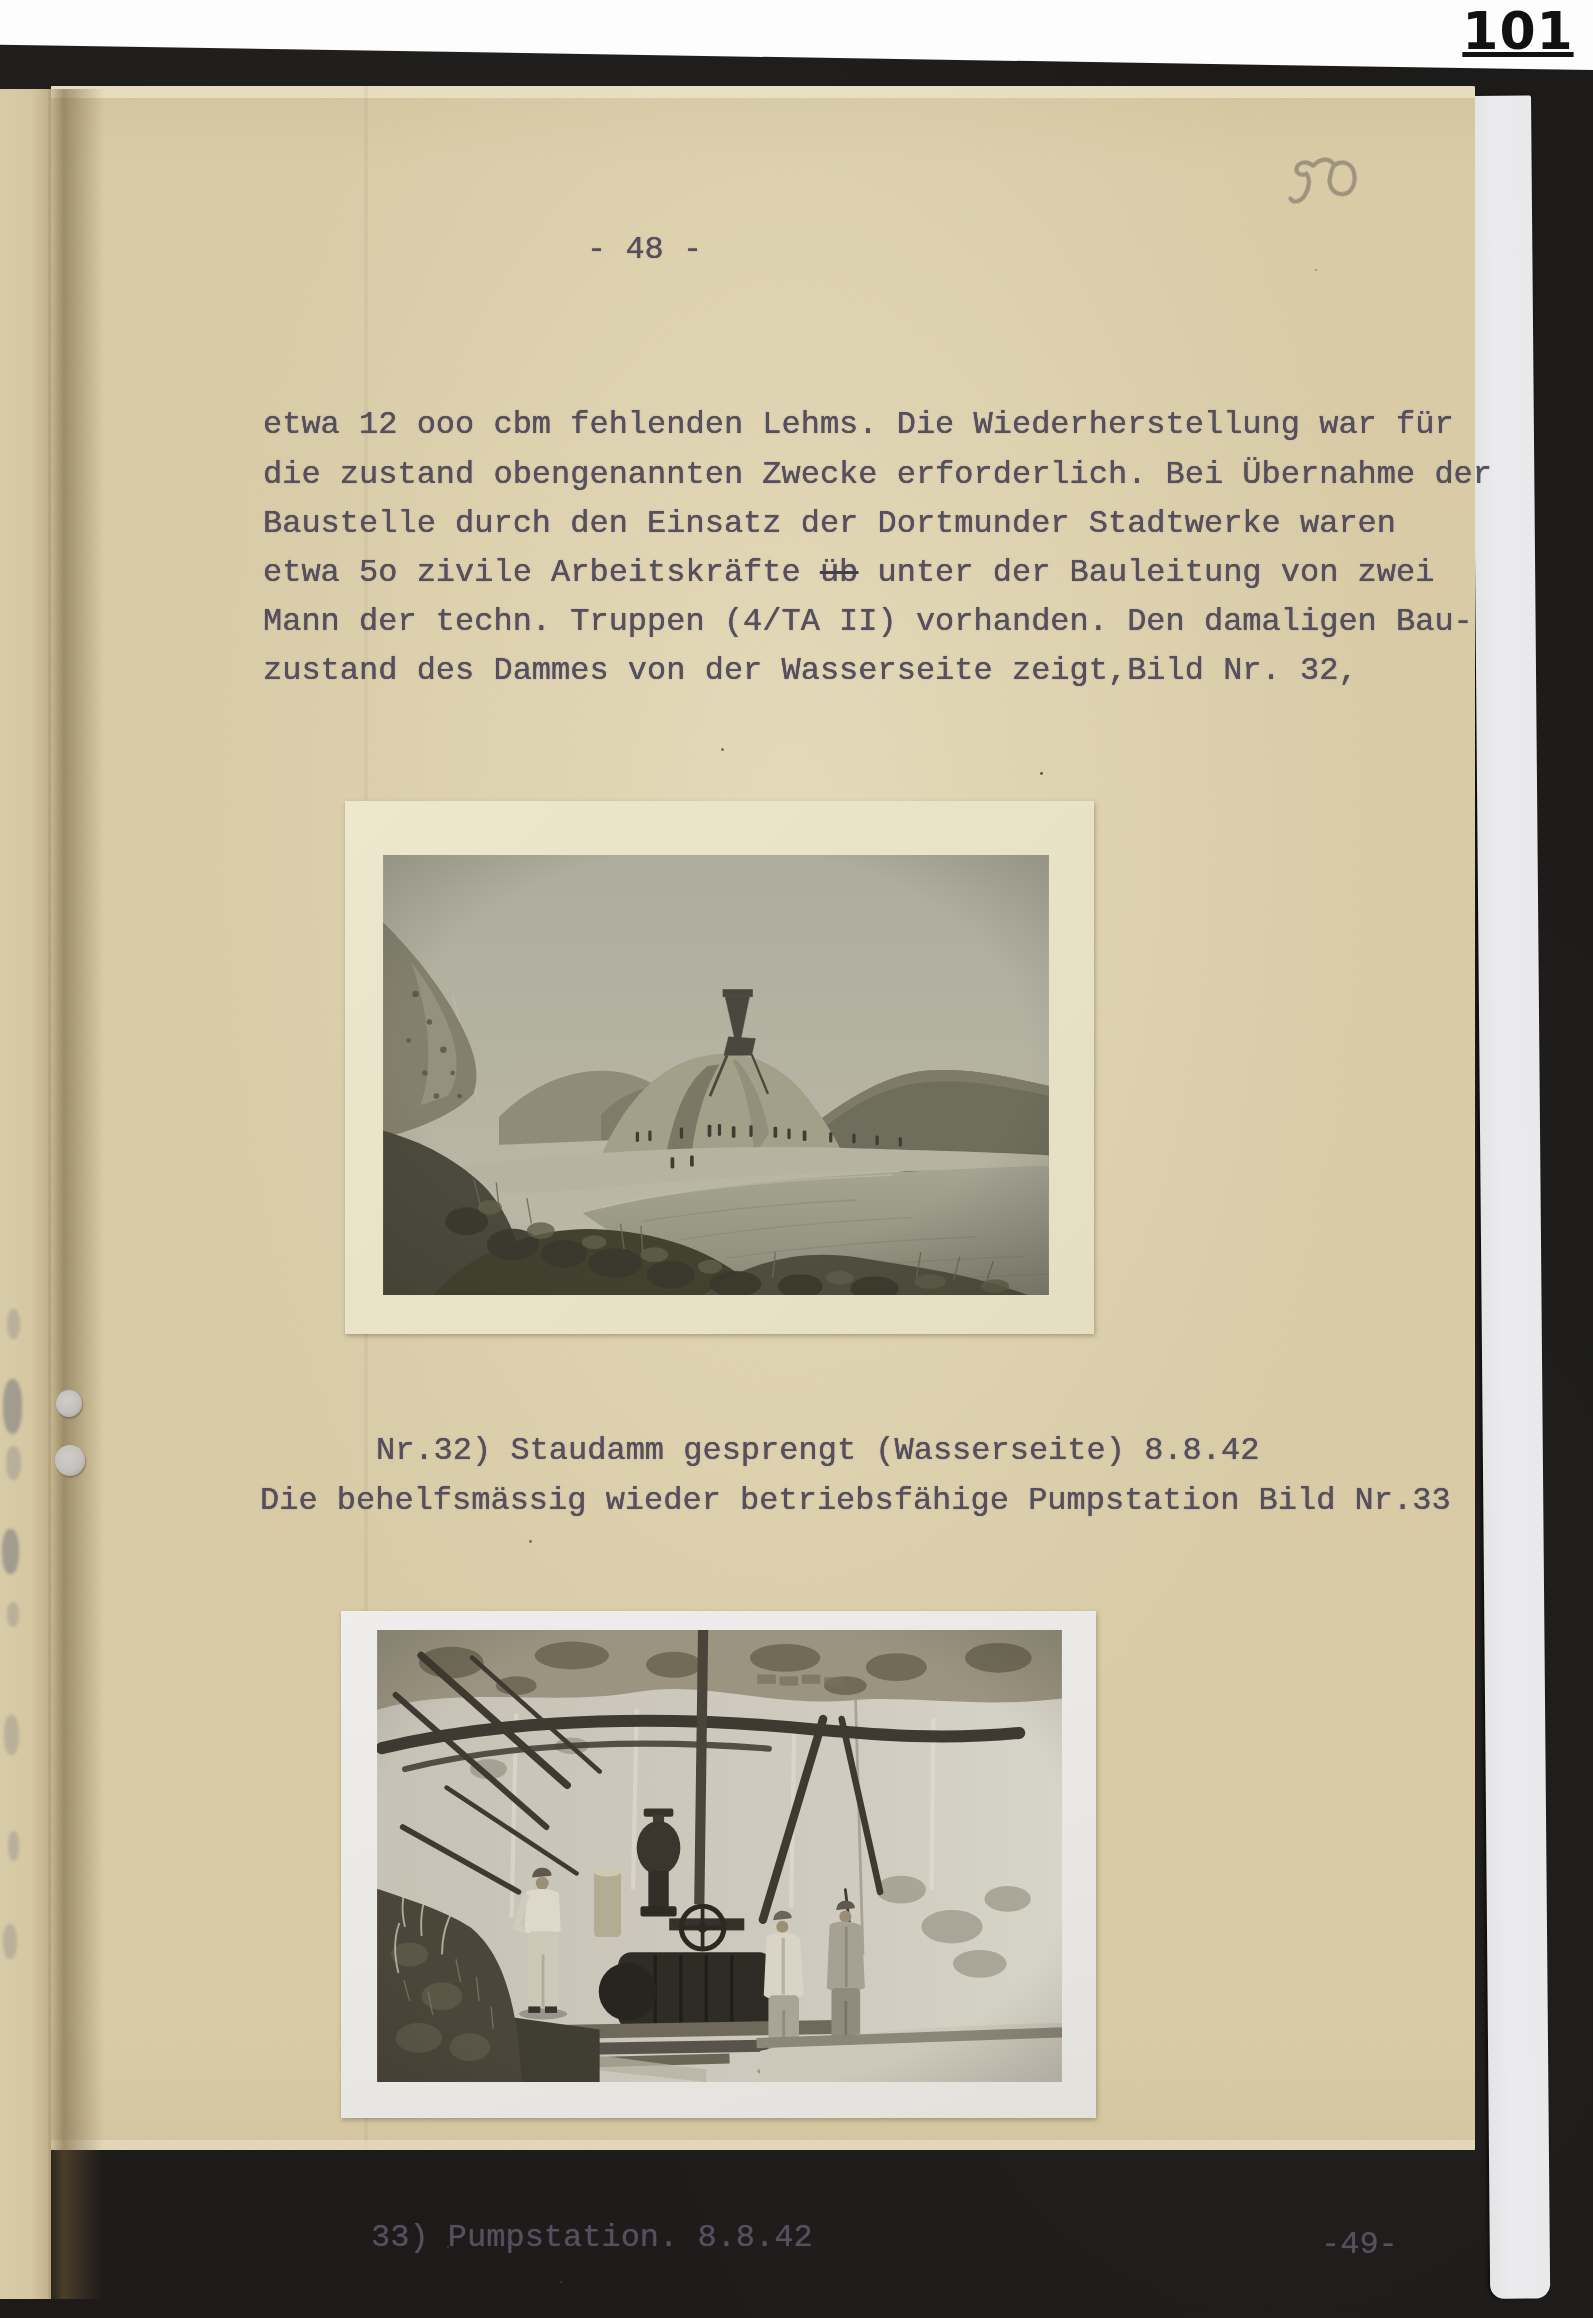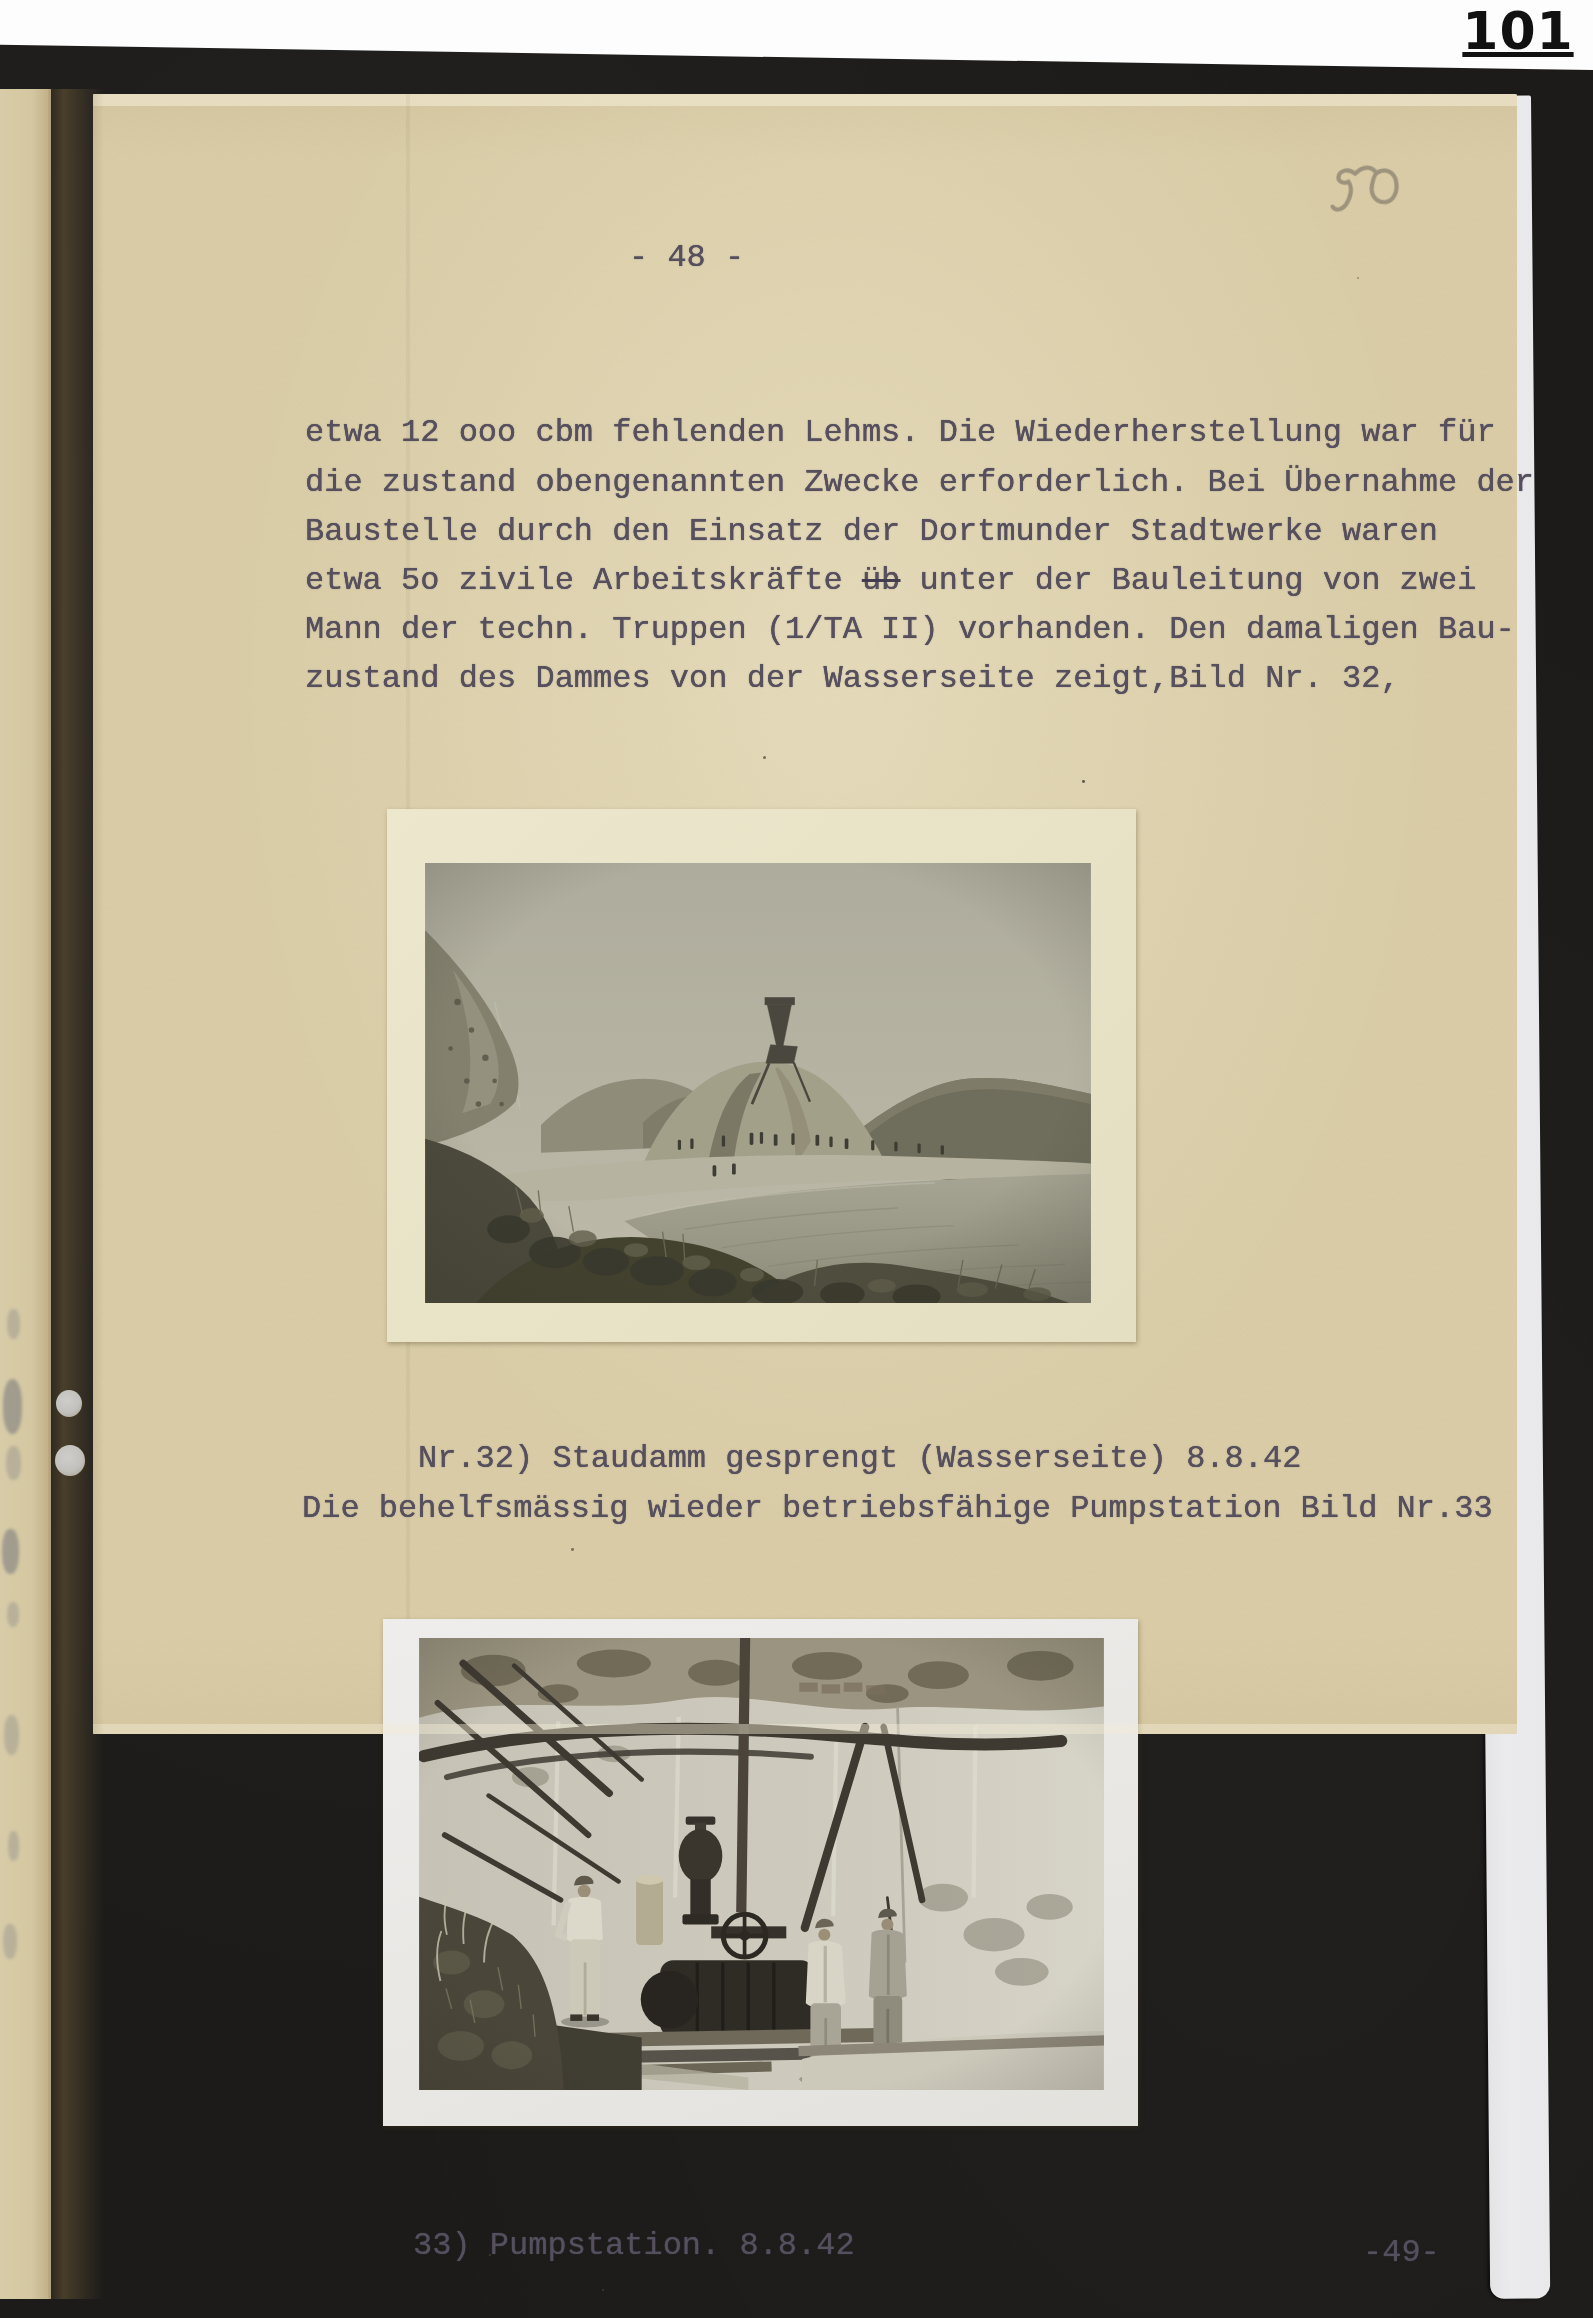--- a/index.html
+++ b/index.html
@@ -42,28 +42,27 @@
   .bookmark-strip{
     position:absolute;left:1471px;top:96px;width:60px;height:2203px;
     background:linear-gradient(90deg,#e4e4e7 0%,#ebebee 35%,#e9e9ec 100%);
     border-radius:1.9px 1.9px 14px 14px;
     transform:rotate(-0.5deg);transform-origin:top left;
     box-shadow:-2.3px 0 3.2px rgba(0,0,0,0.55);
     z-index:1;
   }
   
   .page{
-    position:absolute;left:51px;top:94px;width:1424px;height:1640px;z-index:2;
+    position:absolute;left:51px;top:86px;width:1424px;height:2064px;z-index:2;
     background:#d9cca7;
     background-image:
       radial-gradient(ellipse at 52% 36%,rgba(255,250,228,0.30),rgba(255,250,228,0) 58%),
       linear-gradient(180deg,rgba(190,170,128,0.18) 0%,rgba(190,170,128,0) 4%,rgba(190,170,128,0) 94%,rgba(190,170,128,0.15) 100%),
       repeating-linear-gradient(47deg,rgba(160,140,100,0.04) 0 0.9px,rgba(0,0,0,0) 0.9px 2.3px);
     border-radius:1.4px 2.8px 0.9px 0.9px;
-    margin-left:42px;
   }
   .page::before{ 
     content:"";position:absolute;left:0;top:0;width:100%;height:12px;
     background:rgba(246,239,216,0.55);
   }
   .page::after{ 
     content:"";position:absolute;left:0;bottom:0;width:100%;height:10.2px;
     background:rgba(242,235,212,0.45);
   }
   .crease{position:absolute;top:0;width:3.7px;height:100%;background:rgba(120,105,80,0.07);}
@@ -123,21 +122,21 @@
         <path d="M116,30 C132,20 152,28 156,48 C160,74 146,96 126,94 C106,92 98,72 104,54 C108,42 110,34 116,30"></path>
       </g>
     </svg>
 
     <div class="t" style="left:536px;top:139px;">- 48 -</div>
 
     <div class="t" style="left:212px;top:314px;">etwa 12 ooo cbm fehlenden Lehms. Die Wiederherstellung war für</div>
     <div class="t" style="left:212px;top:364px;">die zustand obengenannten Zwecke erforderlich. Bei Übernahme der</div>
     <div class="t" style="left:212px;top:413px;">Baustelle durch den Einsatz der Dortmunder Stadtwerke waren</div>
     <div class="t" style="left:212px;top:462px;"><span>etwa 5o zivile Arbeitskräfte </span><span class="struck">üb</span><span> unter der Bauleitung von zwei</span></div>
-    <div class="t" style="left:212px;top:511px;">Mann der techn. Truppen (1/TA II) vorhanden. Den damaligen Bau-</div>
+    <div class="t" style="left:212px;top:511px;">Mann der techn. Truppen (4/TA II) vorhanden. Den damaligen Bau-</div>
     <div class="t" style="left:212px;top:560px;">zustand des Dammes von der Wasserseite zeigt,Bild Nr. 32,</div>
 
     <div class="print print-1" style="left:294px;top:715px;width:749px;height:533px;">
       <svg class="photo" style="left:38px;top:54px;" width="666" height="440" viewBox="0 0 1436 949">
         <defs>
           <linearGradient id="sky1" x1="0" y1="0" x2="0" y2="1">
             <stop offset="0" stop-color="#aeac9c"></stop>
               <stop offset="1" stop-color="#bdbaa9"></stop>
           </linearGradient>
           <linearGradient id="water1" x1="0" y1="0" x2="0" y2="1">

